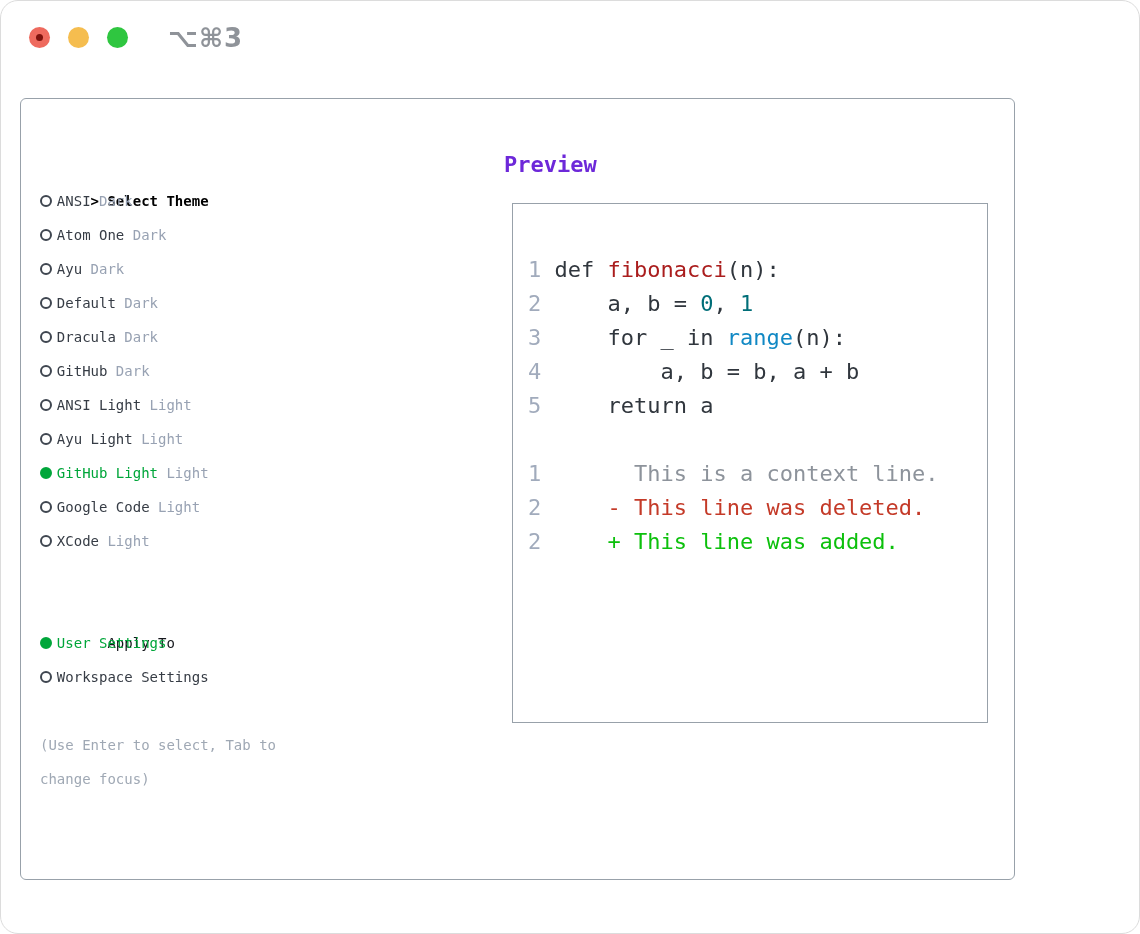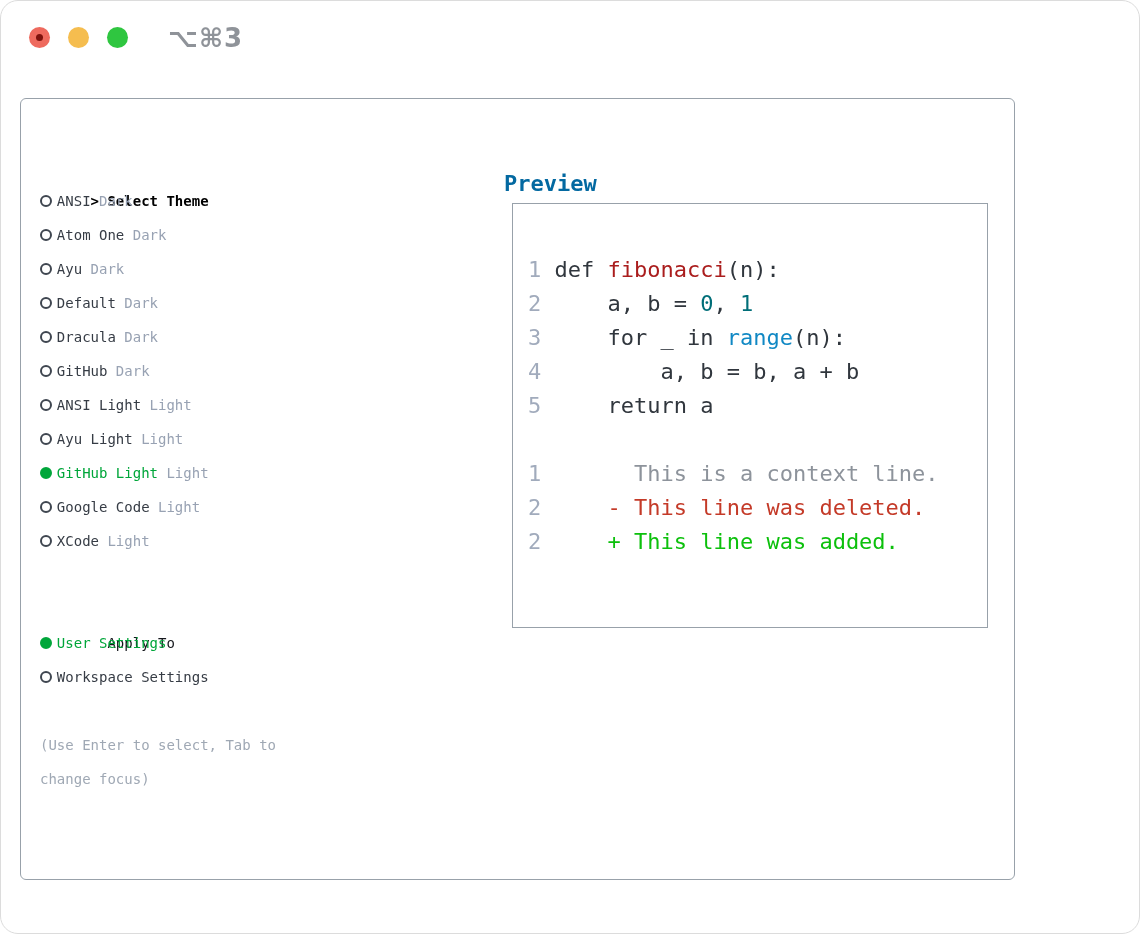--- a/index.html
+++ b/index.html
@@ -48,25 +48,25 @@
   .hdr { font-weight:bold; color:#000; }
   .tname { color:var(--text_dark); }
   .tname.sel { color:var(--selected_green); }
   .tsuffix { color:var(--muted_gray); }
   .section-title { color:#14171c; }
   .hint { color:var(--hint_gray); }
   .spacer { height:34px; }
 
   
   .preview-title {
-    position:absolute; left:483px; top:68px;
-    font-size:22px; line-height:34px; font-weight:bold; color:#0369a1;
+    position:absolute; left:483px; top:49px;
+    font-size:22px; line-height:34px; font-weight:bold; color:#6d28d9;
   }
   .preview-box {
-    position:absolute; left:491px; top:104px; width:476px; height:425px;
+    position:absolute; left:491px; top:104px; width:476px; height:520px;
     border:1.5px solid var(--border_gray); background:#fff;
   }
   .code { position:absolute; left:15px; top:49px; }
   .code-line { white-space:pre; font-size:22px; line-height:34px; height:34px; color:var(--code_text); }
   .gutter { display:inline-block; width:2ch; color:var(--gutter_gray); }
   .seg-plain   { color:var(--code_text); }
   .seg-func    { color:var(--function_red); }
   .seg-num     { color:var(--number_teal); }
   .seg-builtin { color:var(--builtin_blue); }
   .seg-context { color:var(--context_gray); }

